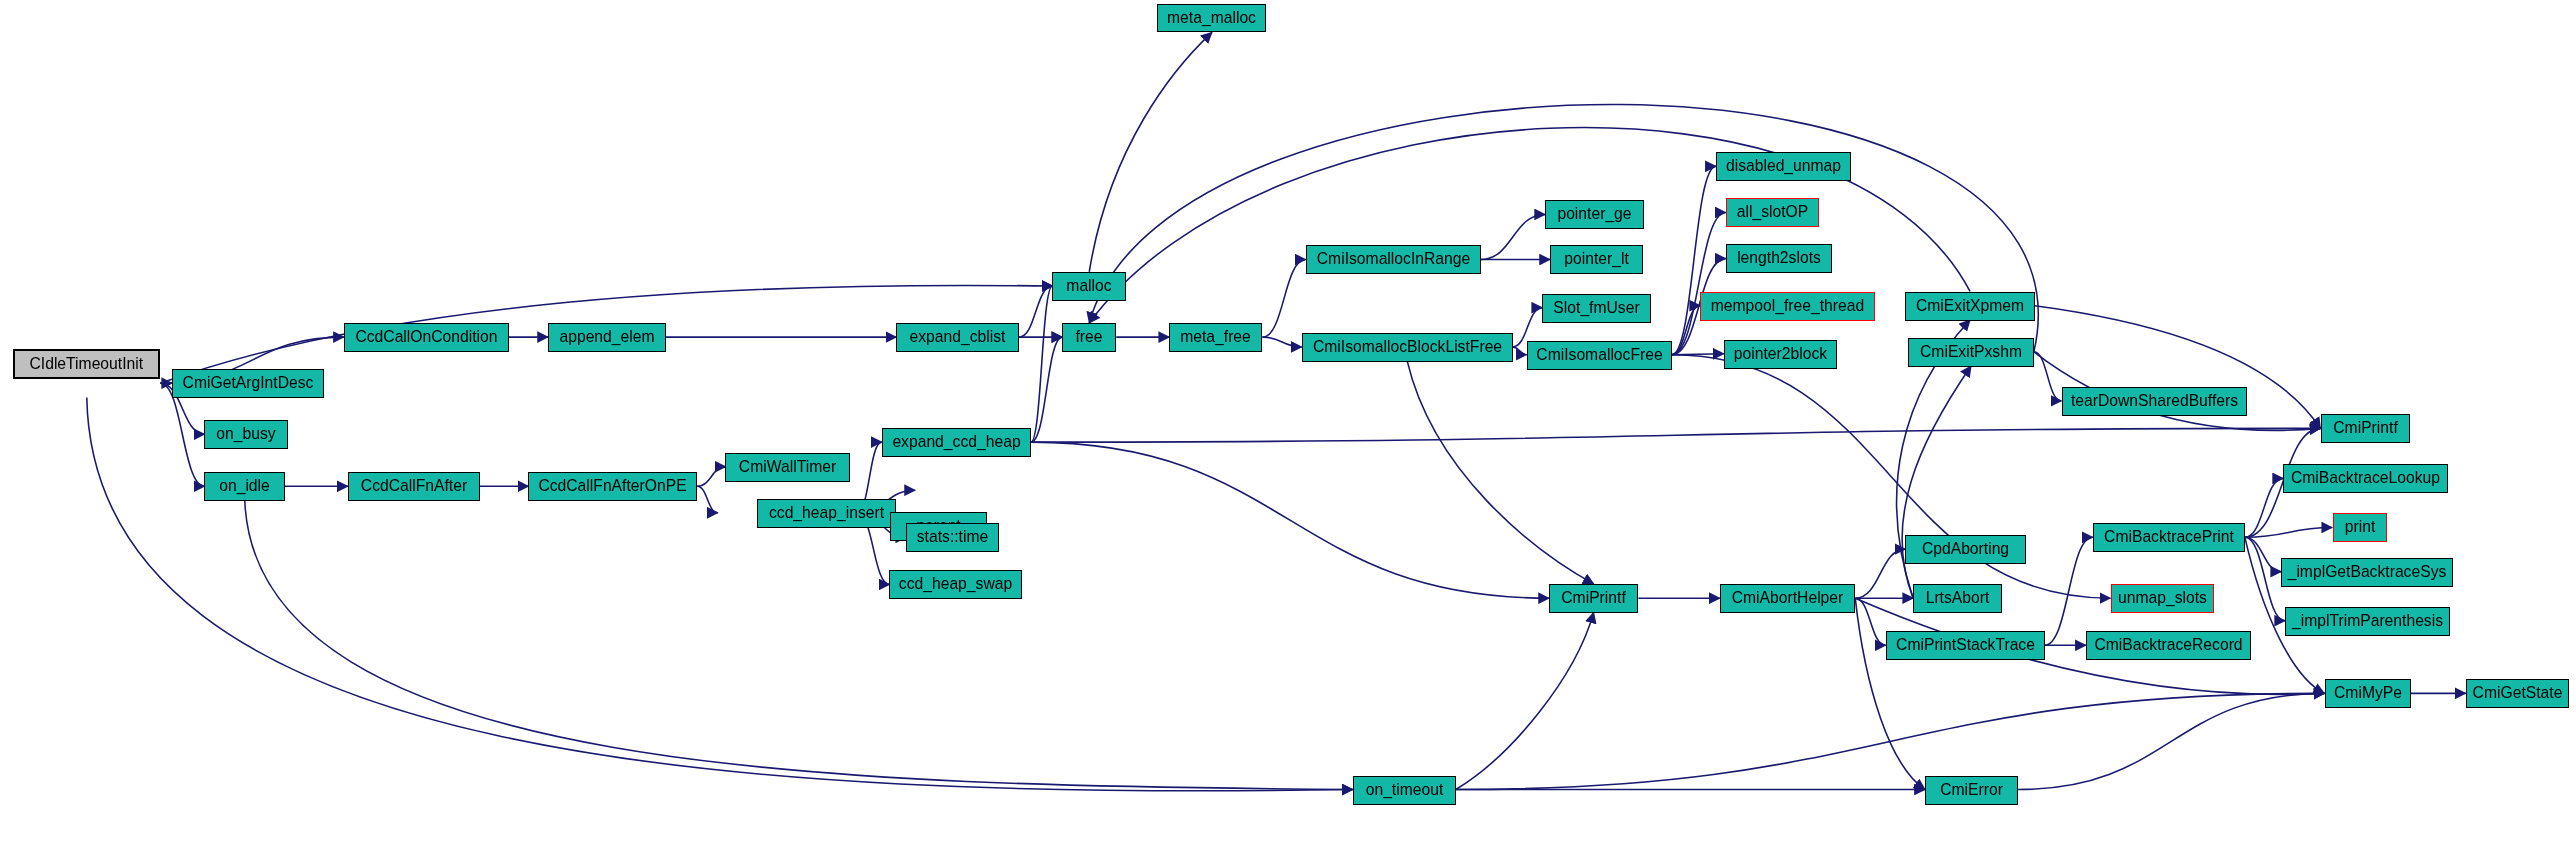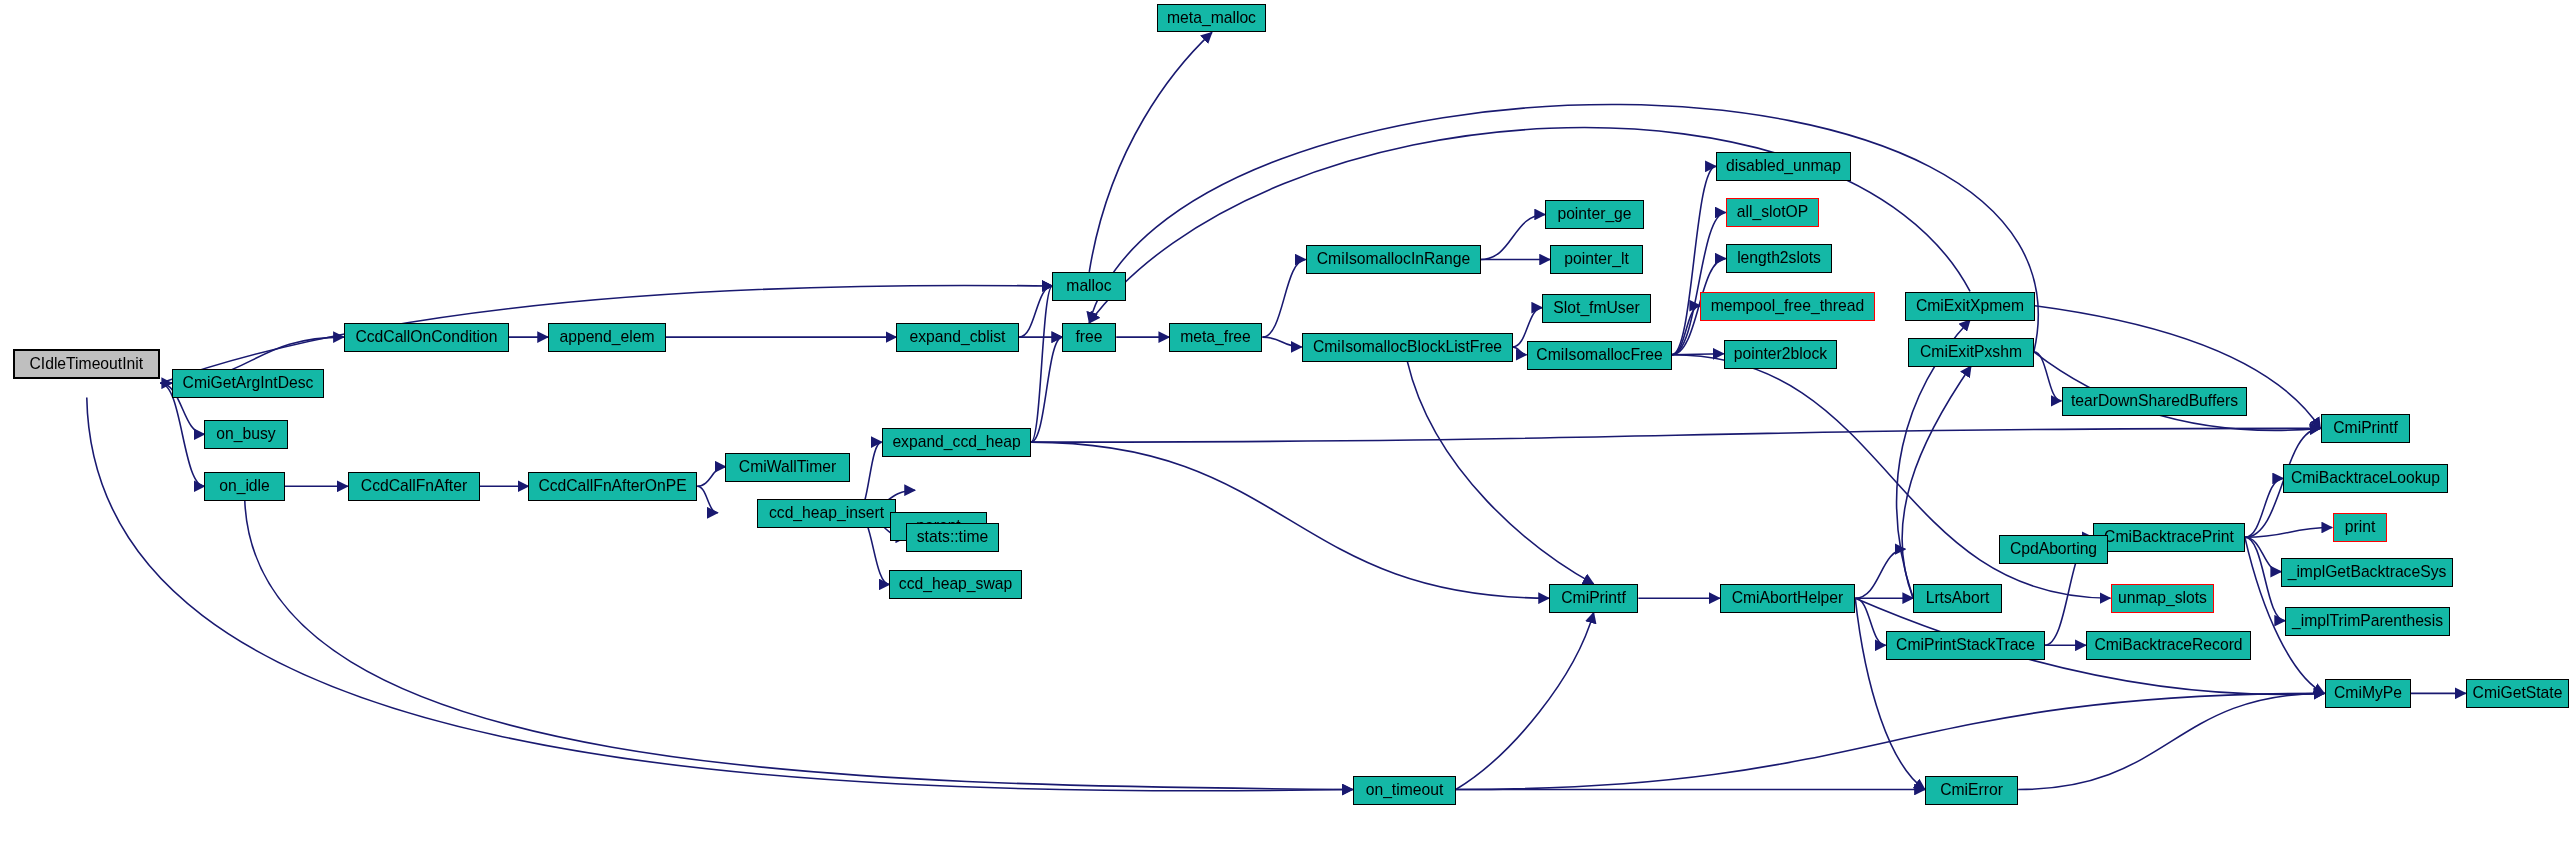--- a/index.html
+++ b/index.html
@@ -156,21 +156,21 @@
       <div class="node" style="left: 1905px; top: 292px; width: 130px; height: 28.5px;">CmiExitXpmem</div>
       <div class="node" style="left: 1908px; top: 338px; width: 126px; height: 28.5px;">CmiExitPxshm</div>
       <div class="node" style="left: 2062px; top: 387px; width: 185px; height: 28.5px;">tearDownSharedBuffers</div>
       <div class="node" style="left: 2321px; top: 414px; width: 89px; height: 28.5px;">CmiPrintf</div>
       <div class="node" style="left: 2283px; top: 464px; width: 165px; height: 28.5px;">CmiBacktraceLookup</div>
       <div class="node truncated" style="left: 2333px; top: 513px; width: 54px; height: 28.5px;">print</div>
       <div class="node" style="left: 2093px; top: 523px; width: 152px; height: 28.5px;">CmiBacktracePrint</div>
       <div class="node" style="left: 2281px; top: 558px; width: 172px; height: 28.5px;">_implGetBacktraceSys</div>
       <div class="node" style="left: 2285px; top: 607px; width: 165px; height: 28.5px;">_implTrimParenthesis</div>
       <div class="node truncated" style="left: 2111px; top: 584px; width: 103px; height: 28.5px;">unmap_slots</div>
-      <div class="node" style="left: 1999px; top: 535px; width: 109px; height: 28.5px;">CpdAborting</div>
+      <div class="node" style="left: 1905px; top: 535px; width: 121px; height: 28.5px;">CpdAborting</div>
       <div class="node" style="left: 1913px; top: 584px; width: 89px; height: 28.5px;">LrtsAbort</div>
       <div class="node" style="left: 1720px; top: 584px; width: 135px; height: 28.5px;">CmiAbortHelper</div>
       <div class="node" style="left: 1549px; top: 584px; width: 89px; height: 28.5px;">CmiPrintf</div>
       <div class="node" style="left: 1886px; top: 631px; width: 159px; height: 28.5px;">CmiPrintStackTrace</div>
       <div class="node" style="left: 2086px; top: 631px; width: 165px; height: 28.5px;">CmiBacktraceRecord</div>
       <div class="node" style="left: 2325px; top: 679px; width: 86px; height: 28.5px;">CmiMyPe</div>
       <div class="node" style="left: 2466px; top: 679px; width: 103px; height: 28.5px;">CmiGetState</div>
       <div class="node" style="left: 1353px; top: 776px; width: 103px; height: 28.5px;">on_timeout</div>
       <div class="node" style="left: 1925px; top: 776px; width: 93px; height: 28.5px;">CmiError</div>
     </div>

